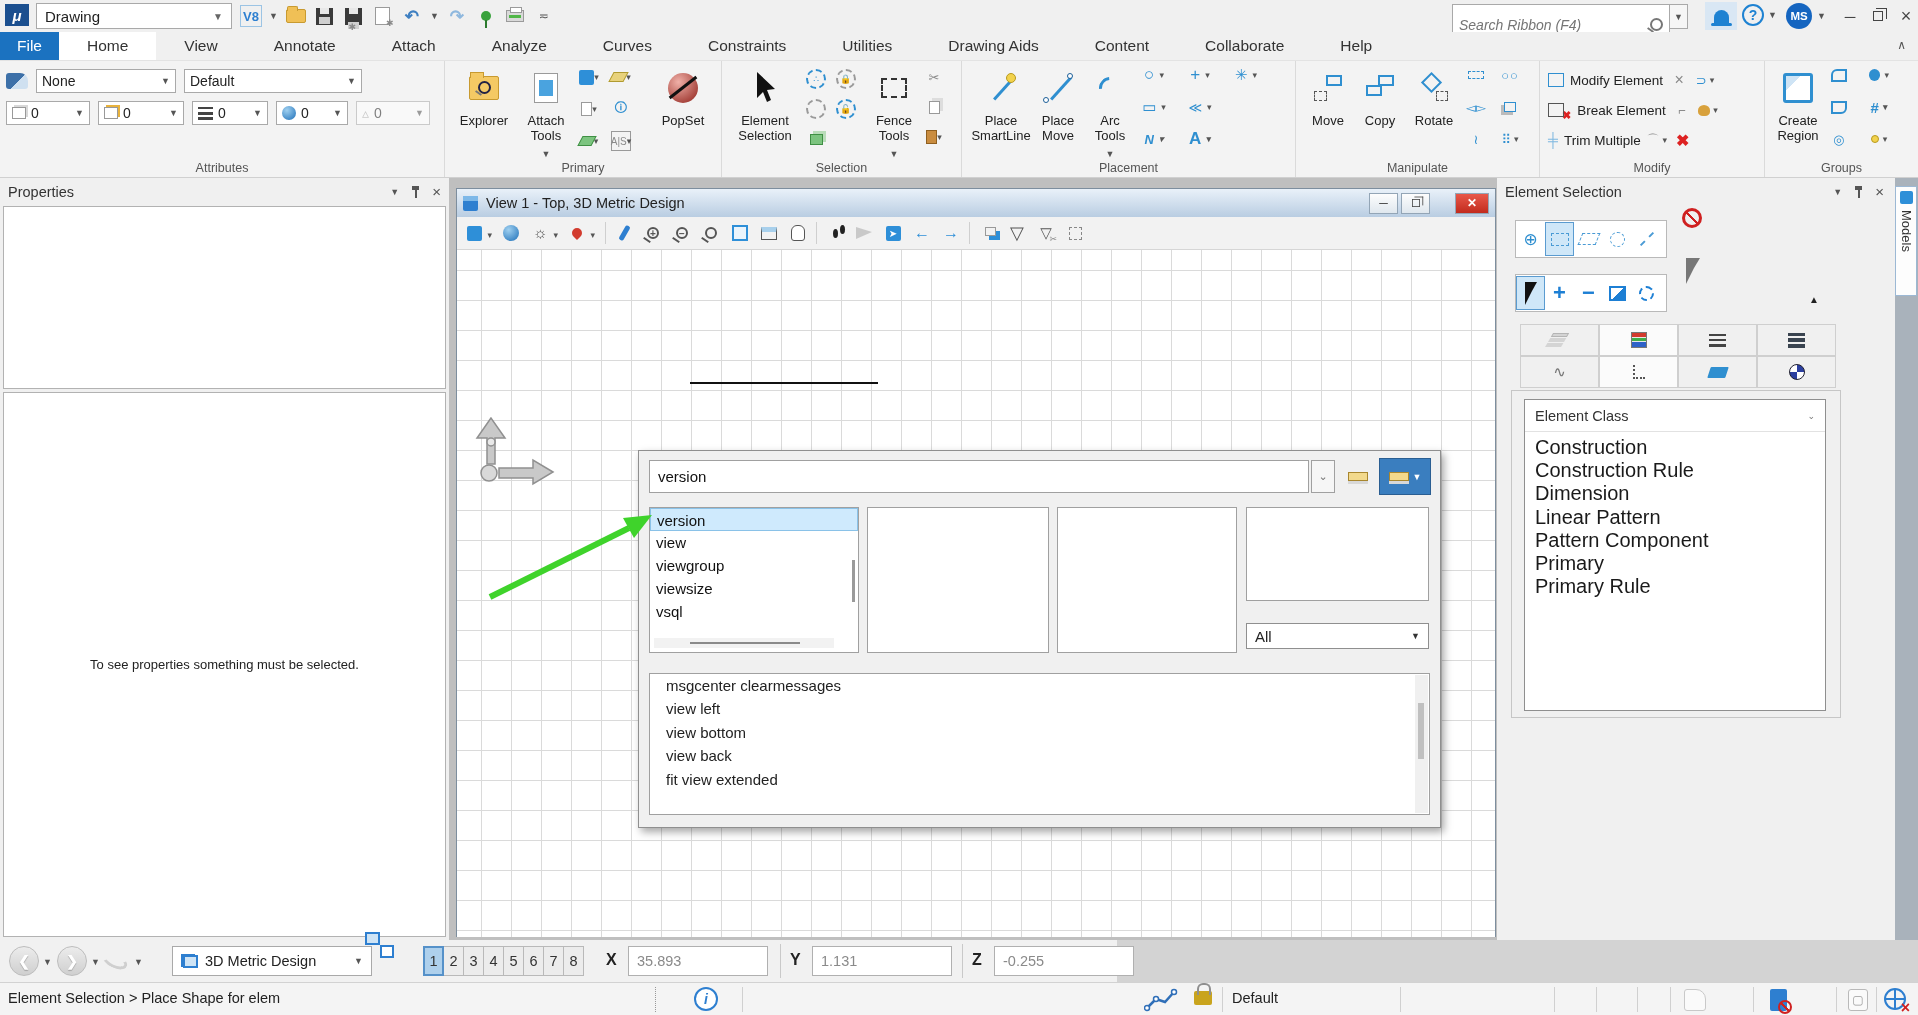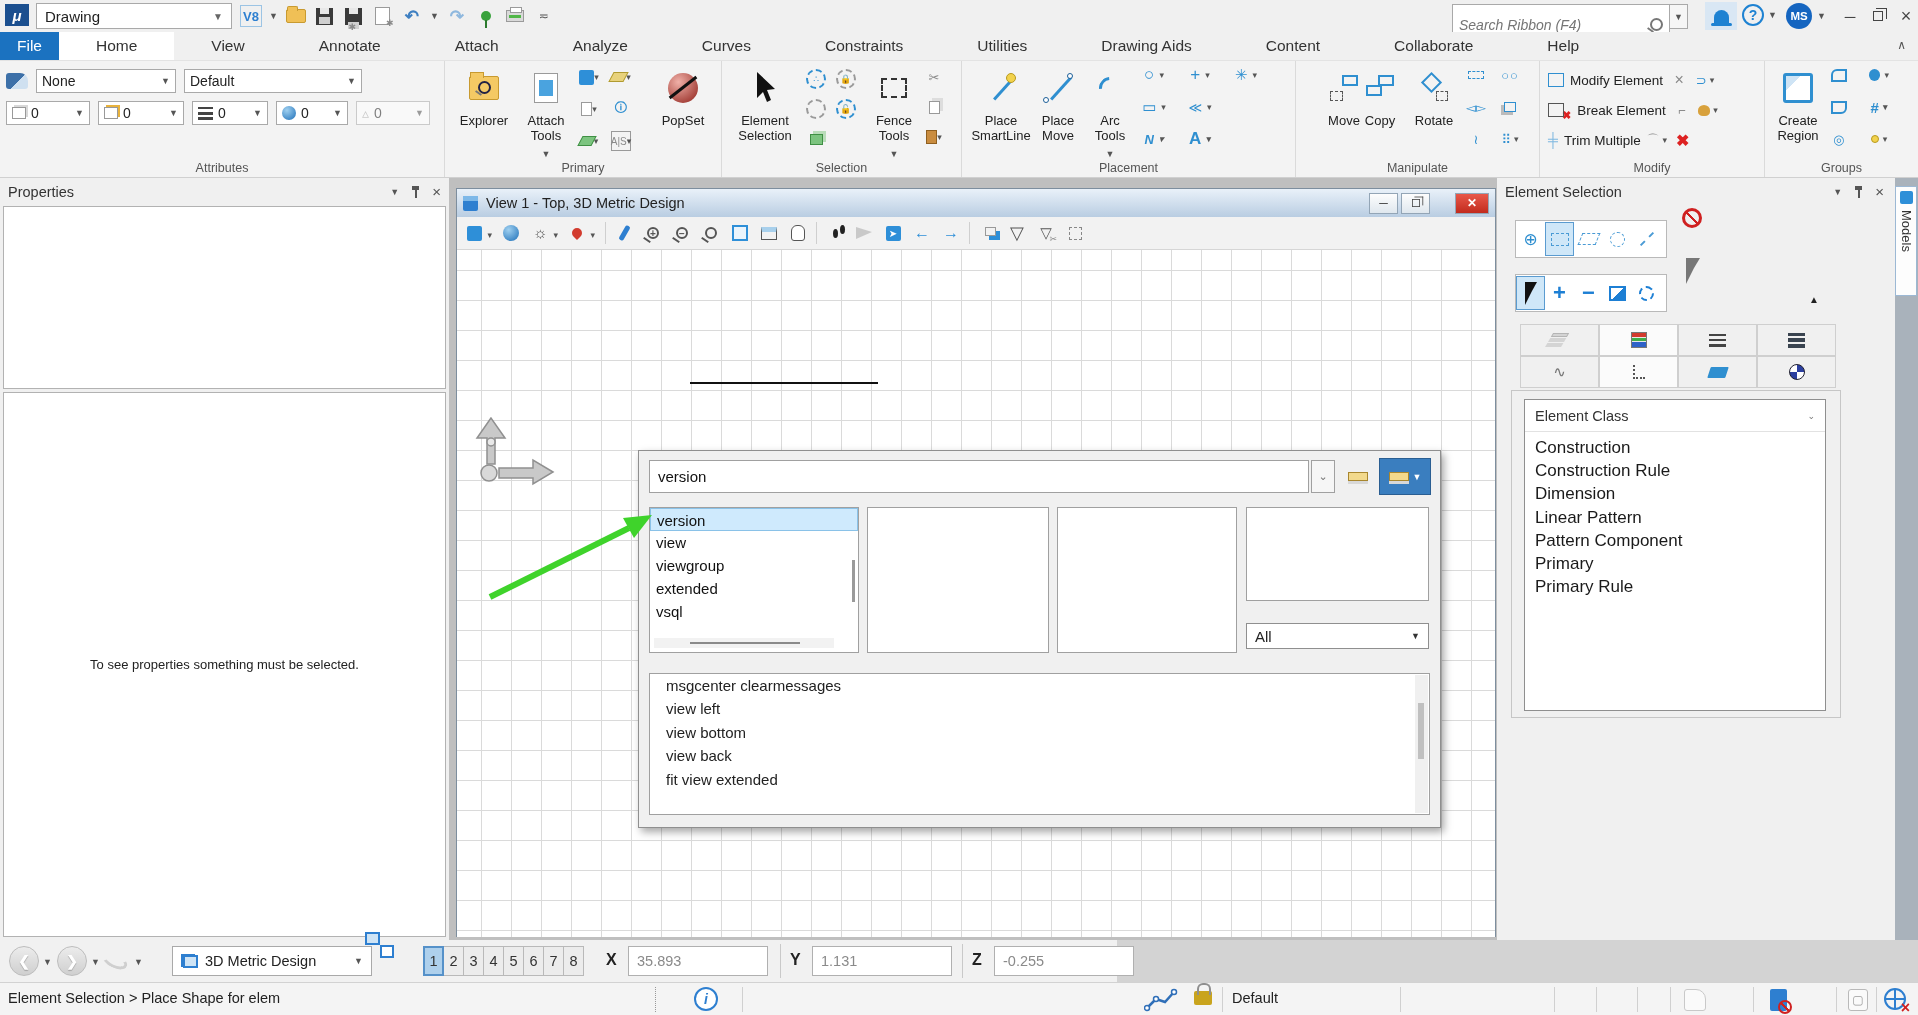--- a/index.html
+++ b/index.html
@@ -44,21 +44,21 @@
   .i-bell { width:15px; height:13px; background:#1e82d2; border-radius:8px 8px 0 0; position:relative; }
   .i-bell:after { content:""; position:absolute; left:-3px; bottom:-3px; width:21px; height:3px; background:#1e82d2; border-radius:2px; }
   .help-c { width:22px; height:22px; border:2px solid #1e82d2; border-radius:50%; color:#1e82d2; font-weight:bold; font-size:14px; display:flex; align-items:center; justify-content:center; }
   .avatar { width:26px; height:26px; border-radius:50%; background:#1565c0; color:#fff; font-size:11.5px; font-weight:bold; display:flex; align-items:center; justify-content:center; }
   .winbtn { width:28px; height:26px; display:flex; align-items:center; justify-content:center; color:#444; font-size:15px; }
   .restore-g { width:10px; height:10px; border:1.5px solid #444; position:relative; }
   .restore-g:before { content:""; position:absolute; left:2px; top:-4px; width:10px; height:10px; border:1.5px solid #444; border-left:none; border-bottom:none; }
 
   
   .tabrow { position:absolute; left:0; top:32px; width:1918px; height:29px; background:#f0f0f0; display:flex; align-items:stretch; border-bottom:1px solid #e3e3e3; }
-  .tab { padding:0 37px; display:flex; align-items:center; font-size:15.5px; color:#333; }
+  .tab { padding:0 28px; display:flex; align-items:center; font-size:15.5px; color:#333; }
   .tab.file { background:#1b72c0; color:#fff; padding:0 17px; }
   .tab.active { background:#fff; }
   .collapse-chev { position:absolute; right:12px; top:38px; color:#555; font-size:12px; }
 
   
   .ribbon { position:absolute; left:0; top:61px; width:1918px; height:117px; background:#f3f3f3; border-bottom:1px solid #d0d0d0; }
   .rgroup { position:absolute; top:0; height:116px; border-right:1px solid #dadada; }
   .rglabel { position:absolute; left:0; bottom:2px; width:100%; text-align:center; font-size:12.5px; color:#555; }
   .combo { background:#fff; border:1px solid #a9a9a9; height:24px; display:flex; align-items:center; font-size:14px; padding:0 5px; gap:5px; }
   .combo .car { margin-left:auto; }
@@ -179,21 +179,21 @@
   .lstyles { width:17px; height:13px; background:linear-gradient(#444 0 2px, transparent 2px 5px, #444 5px 7px, transparent 7px 10px, #444 10px 12px),
              repeating-linear-gradient(90deg, transparent 0 3px, #f0f0f0 3px 5px); }
   .lweights { width:17px; height:15px; background:linear-gradient(#3a4450 0 3px, transparent 3px 5px, #3a4450 5px 9px, transparent 9px 11px, #3a4450 11px 15px); }
   .dottedpath { width:12px; height:14px; border-left:2px dotted #555; border-bottom:2px dotted #555; }
   .wedge { width:18px; height:11px; background:#2f8fd0; transform:skewX(-18deg); border-radius:1px; }
   .chsphere { width:16px; height:16px; border-radius:50%; background:conic-gradient(#2b3fa0 0 25%, #fff 25% 50%, #2b3fa0 50% 75%, #fff 75% 100%); border:1px solid #223; }
   .ecwrap { position:absolute; left:14px; top:212px; width:330px; height:328px; background:#f0f0f0; border:1px solid #c6c6c6; }
   .ecbox { position:absolute; left:12px; top:8px; width:302px; height:312px; background:#fff; border:1px solid #8f8f8f; }
   .echead { display:flex; align-items:center; height:32px; padding:0 10px; font-size:14.5px; color:#333; border-bottom:1px solid #e2e2e2; }
   .echead .car { margin-left:auto; color:#777; }
-  .eclist { font-size:17px; color:#1a1a1a; padding:4px 0 0 10px; }
+  .eclist { font-size:20px; color:#1a1a1a; padding:4px 0 0 10px; }
   .eclist .it { height:23.2px; line-height:23.2px; }
 
   
   .navbar { position:absolute; left:0; top:940px; width:1918px; height:42px; background:#f1f1f1; }
   .navbar .grayzone { position:absolute; left:1117px; top:0; width:801px; height:42px; background:#d3d3d3; }
   .navcirc { position:absolute; top:6px; width:30px; height:30px; border-radius:50%; background:linear-gradient(#ececec,#cfcfcf); border:1px solid #bdbdbd; color:#fff; display:flex; align-items:center; justify-content:center; font-size:14px; font-weight:bold; text-shadow:0 1px 1px #999; }
   .swoosh { position:absolute; left:102px; top:14px; width:26px; height:14px; border:3px solid #cfcfcf; border-radius:50%; border-top-color:transparent; border-left-color:transparent; transform:rotate(25deg); }
   .vg-combo { position:absolute; left:172px; top:6px; width:200px; height:30px; background:#fff; border:1px solid #a9a9a9; display:flex; align-items:center; gap:7px; padding:0 8px; font-size:14.5px; }
   .winpair { position:relative; width:17px; height:14px; }
   .winpair:before { content:""; position:absolute; left:0; top:0; width:10px; height:9px; border:2px solid #2e7fd0; background:#fff; }
@@ -470,21 +470,21 @@
         <span class="mini" style="font-size:15px;">▭<span class="car" style="margin-left:5px;">▾</span></span>
         <span class="mini" style="font-size:13px;">≪<span class="car" style="margin-left:5px;">▾</span></span>
         <span></span>
         <span class="mini" style="font-style:italic;font-weight:bold;">N<span class="car" style="margin-left:5px;">▾</span></span>
         <span class="mini" style="font-weight:bold;font-size:17px;">A<span class="car" style="margin-left:5px;">▾</span></span>
       </div>
       <div class="rglabel">Placement</div>
     </div>
 
     <div class="rgroup" style="left:1296px; width:244px;">
-      <div class="bb abs" style="left:24px; top:0; width:48px;">
+      <div class="bb abs" style="left:8px; top:0; width:48px;">
         <span class="ic">
             <span class="mvic">
               <span class="dsq"></span>
               <span class="bsq"></span>
             </span>
           </span>
         <span>Move</span>
       </div>
       <div class="bb abs" style="left:60px; top:0; width:48px;">
         <span class="ic">
@@ -774,21 +774,21 @@
       </div>
     <div class="ki-btn ki-browse">
         <span class="keys"></span>
         <span class="car">▼</span>
       </div>
 
     <div class="ki-box sugg" style="left:10px; top:56px; width:210px; height:146px;">
       <div class="it sel">version</div>
       <div class="it">view</div>
       <div class="it">viewgroup</div>
-      <div class="it">extended</div>
+      <div class="it">viewsize</div>
       <div class="it">vsql</div>
       <div class="vthumb"></div>
       <div class="hscroll">
           <span class="th"></span>
         </div>
     </div>
     <div class="ki-box" style="left:228px; top:56px; width:182px; height:146px;"></div>
     <div class="ki-box" style="left:418px; top:56px; width:180px; height:146px;"></div>
     <div class="ki-box" style="left:607px; top:56px; width:183px; height:94px;"></div>
     <div class="all-combo">

